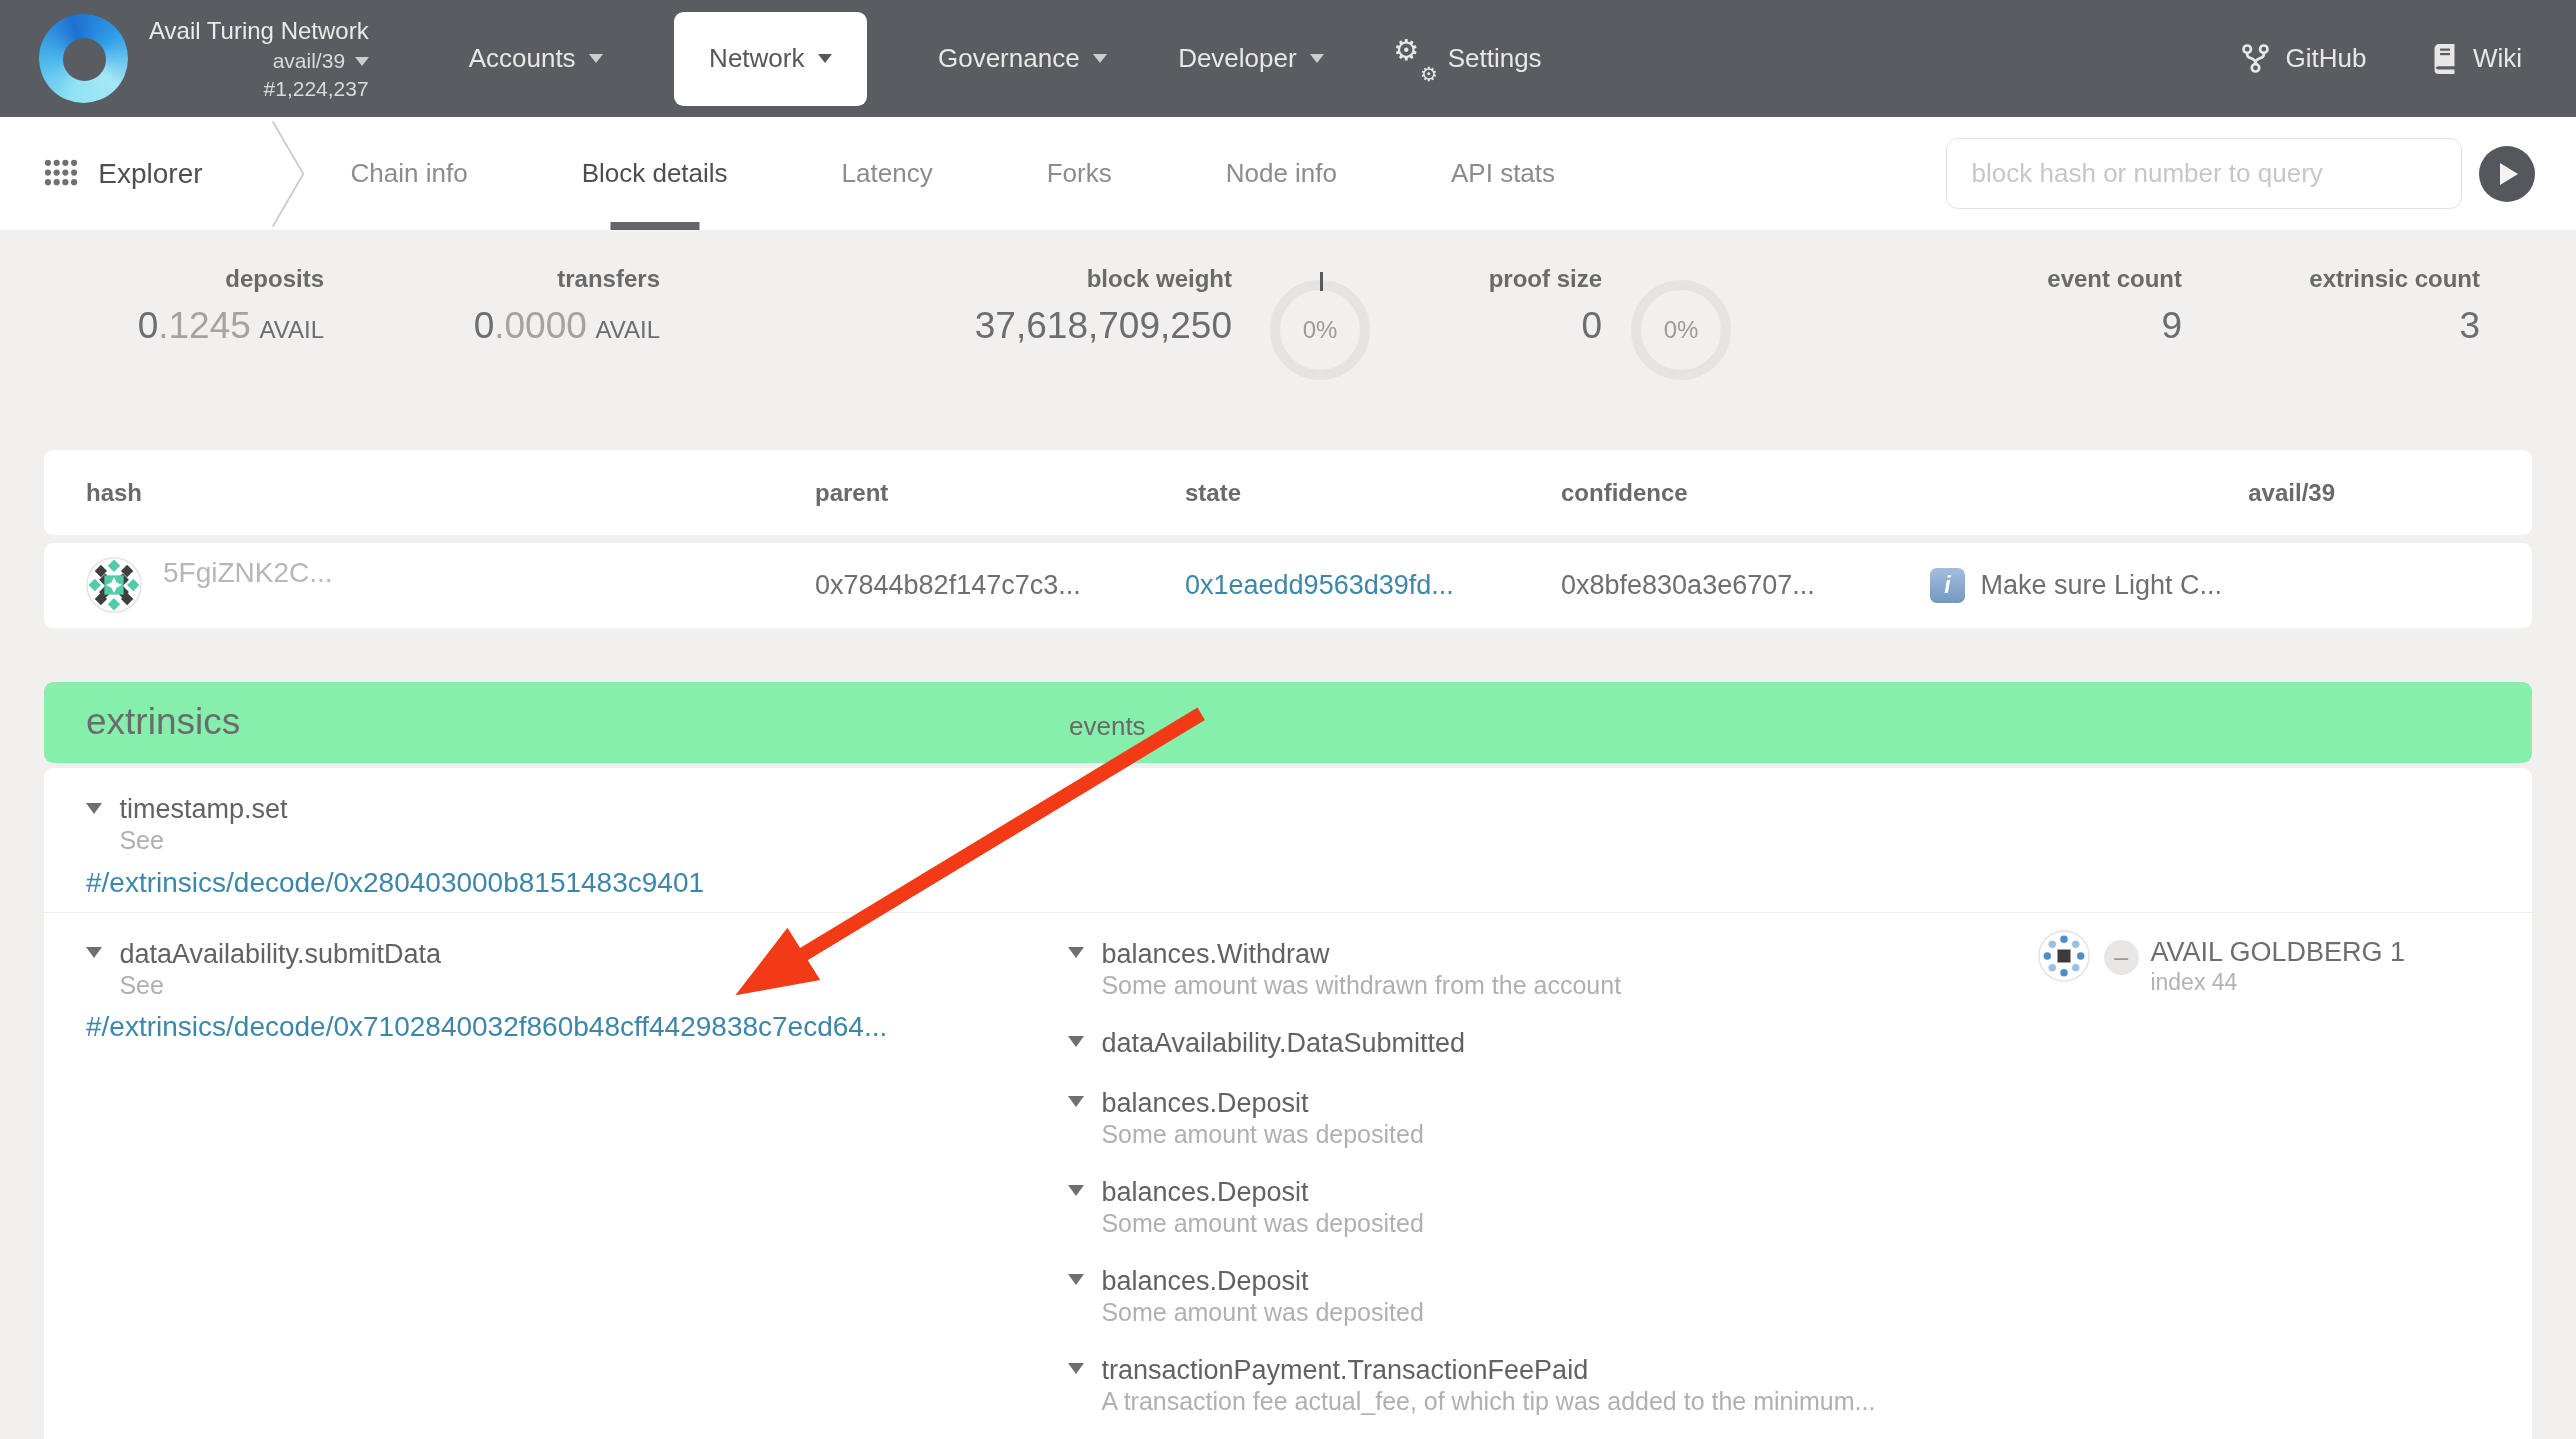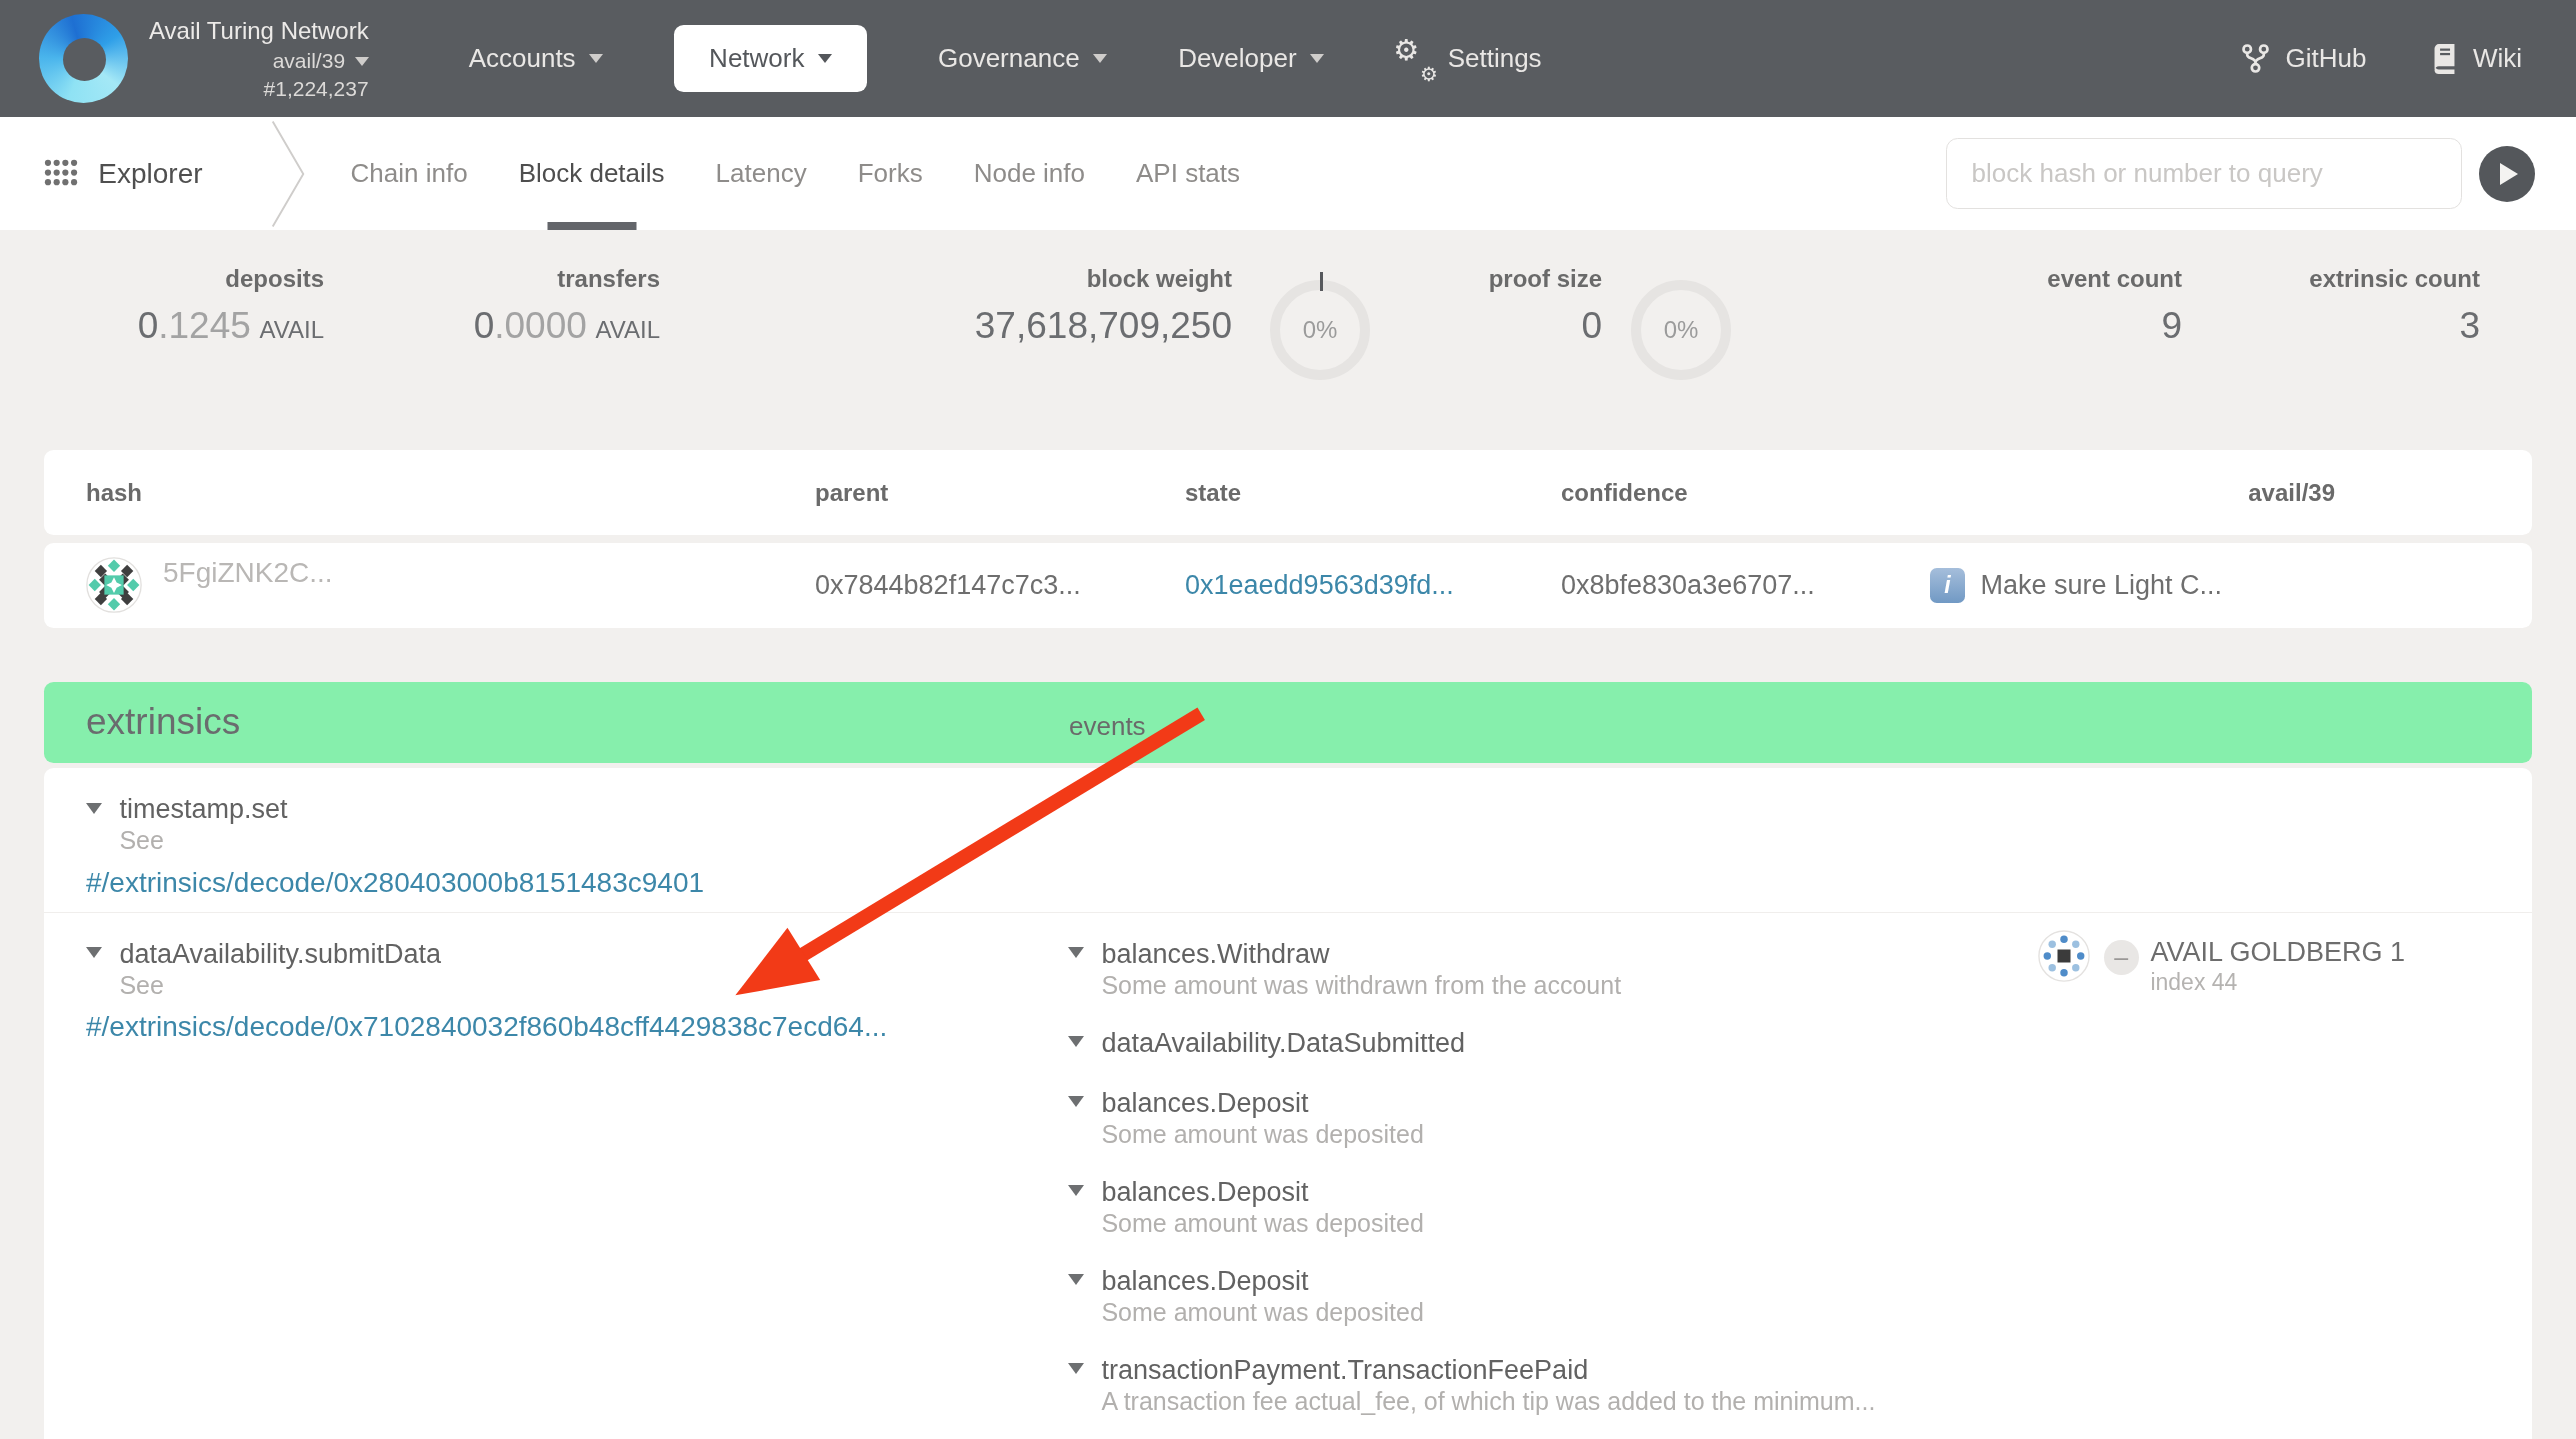--- a/index.html
+++ b/index.html
@@ -13,32 +13,32 @@
           background:conic-gradient(from 200deg,#8fe2f4,#49b4ec,#1e6fd2,#2f9fe8,#a4e8f6,#8fe2f4); }
   .logo::after { content:''; position:absolute; inset:24px 22px 22px 24px; border-radius:50%; background:#595c60; }
   .brand-text { margin-left:21px; display:flex; flex-direction:column; align-items:flex-end; }
   .brand-title { font-size:24px; color:#eceae8; align-self:flex-start; line-height:33px; }
   .brand-sub { font-size:21px; color:#dcdad8; line-height:28px; display:flex; align-items:center; gap:9.6px; }
   .brand-block { font-size:21px; color:#dcdad8; line-height:28px; }
   .caret { width:0; height:0; border-left:7.7px solid transparent; border-right:7.7px solid transparent; border-top:9.6px solid #cfcdcb; }
   .caret.dark { border-top-color:#54575b; }
   .menu { display:flex; align-items:center; margin-left:100px; gap:71px; height:100%; }
   .menu-item { font-size:26px; color:#e9e7e5; display:flex; align-items:center; gap:13.5px; cursor:pointer; white-space:nowrap; }
-  .menu-item.active { background:#ffffff; color:#54575b; height:67px; padding:0 35px; border-radius:9.6px; }
+  .menu-item.active { background:#ffffff; color:#54575b; height:94px; padding:0 35px; border-radius:9.6px; }
   .gears { position:relative; width:39px; height:39px; }
   .gears .g1 { position:absolute; left:-1.9px; top:-5.8px; font-size:29px; color:#e9e7e5; }
   .gears .g2 { position:absolute; right:-3.9px; bottom:-7.7px; font-size:20px; color:#e9e7e5; }
   .nav-links { margin-left:auto; display:flex; align-items:center; gap:64px; }
   .nav-link { font-size:26px; color:#e9e7e5; display:flex; align-items:center; gap:15.4px; cursor:pointer; }
 
   
   .subnav { height:113px; background:#ffffff; display:flex; align-items:center; padding-left:44px; position:relative; }
   .section-label { display:flex; align-items:center; gap:19.3px; font-size:28px; color:#4f4f4f; }
   .chev-sep { margin:0 42px 0 64px; }
-  .tabs { display:flex; gap:51px; }
+  .tabs { display:flex; gap:114px; }
   .tab { font-size:26px; color:#8e8c8a; cursor:pointer; position:relative; height:113px; display:flex; align-items:center; }
   .tab.active { color:#4e4e4e; }
   .tab.active::after { content:''; position:absolute; bottom:0; left:50%; transform:translateX(-50%); width:89px; height:7.7px; background:#63656a; }
   .search-wrap { margin-left:auto; margin-right:41px; display:flex; align-items:center; gap:17.4px; }
   .search-input { width:516px; height:71px; border:1.9px solid #e3e1df; border-radius:11.6px; font-size:26px; color:#555; padding:0 25px; outline:none; background:#fff; font-family:inherit; }
   .search-input::placeholder { color:#c9c7c5; }
   .search-btn { width:56px; height:56px; border-radius:50%; background:#54575b; border:none; display:flex; align-items:center; justify-content:center; cursor:pointer; }
   .play-tri { width:0; height:0; border-top:11.6px solid transparent; border-bottom:11.6px solid transparent; border-left:18.3px solid #f4f3f1; margin-left:4.8px; }
 
   

